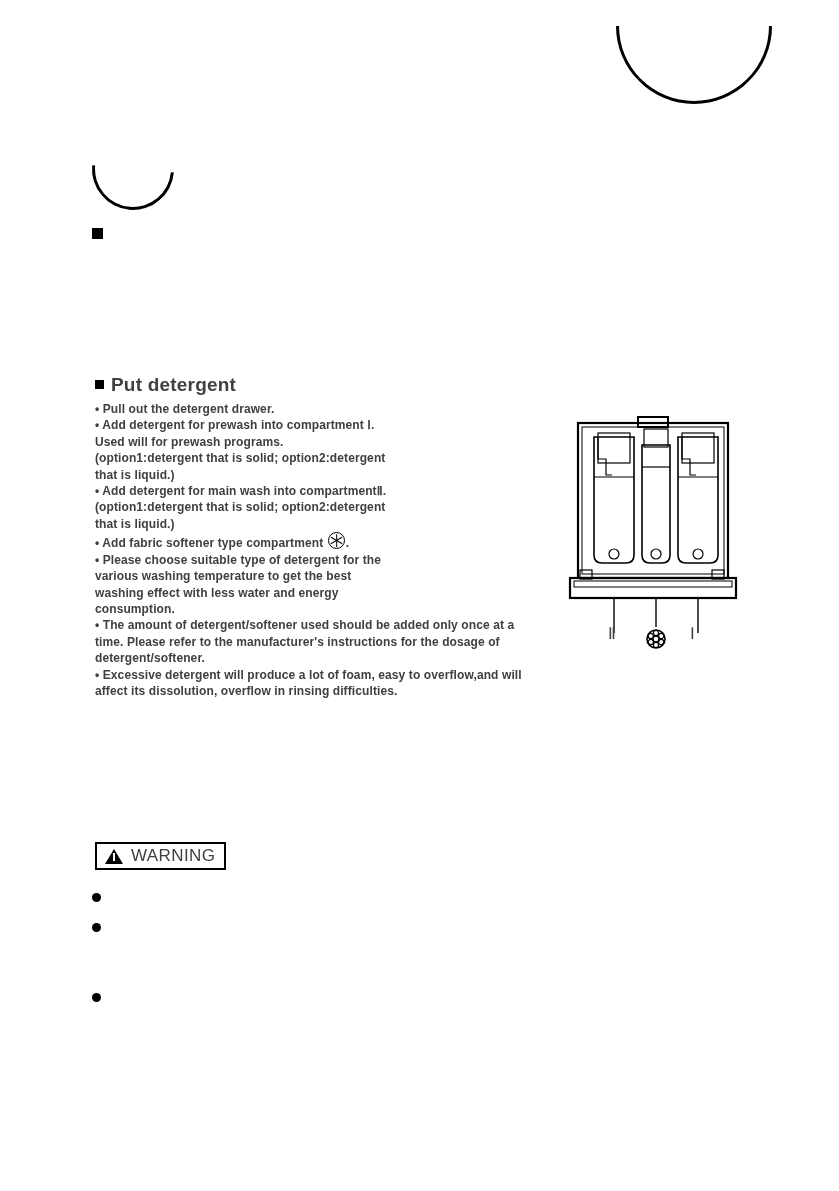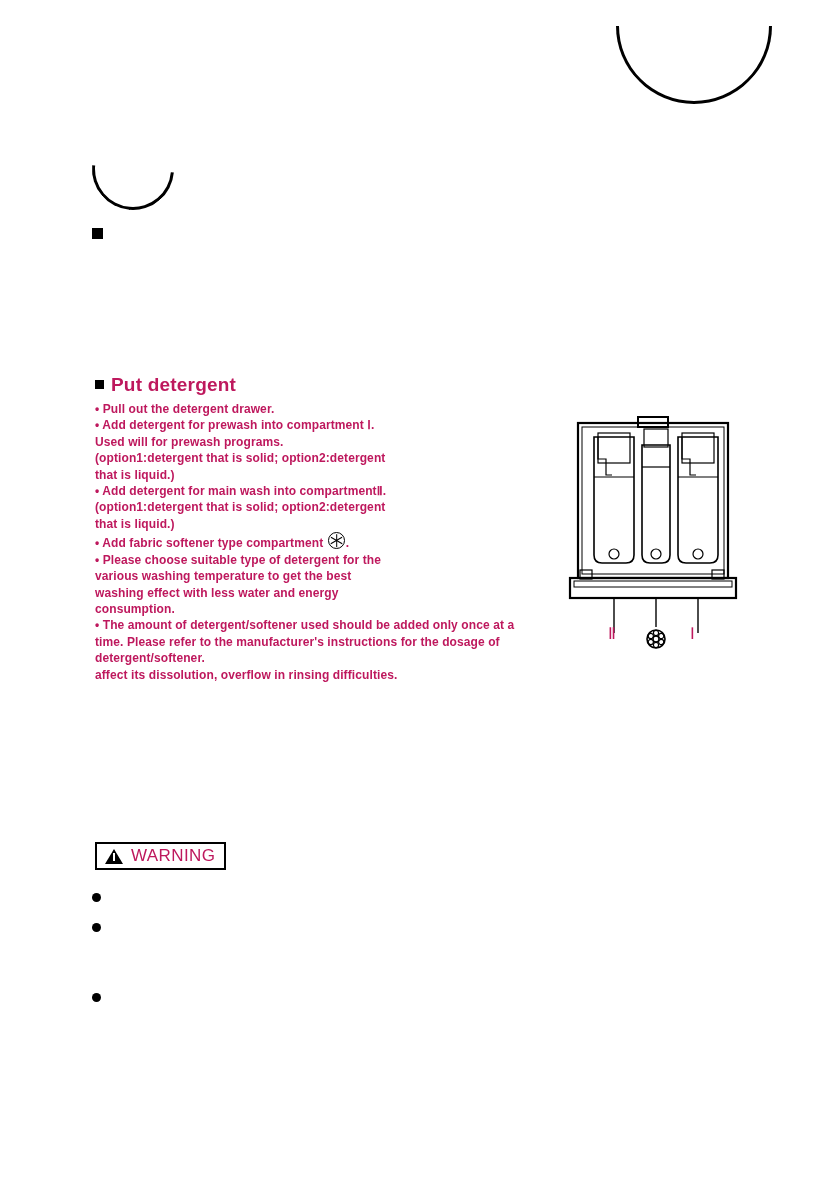--- a/index.html
+++ b/index.html
@@ -6,21 +6,21 @@
     margin: 0;
     padding: 0;
     background: #ffffff;
   }
   .page {
     position: relative;
     width: 839px;
     height: 1191px;
     background: #ffffff;
     font-family: "Liberation Sans", sans-serif;
-    color: #be185d;
+    color: #404040;
     overflow: hidden;
   }
 
   
   .arc-top-right {
     position: absolute;
     top: -52px;
     right: 67px;
     width: 150px;
     height: 150px;
@@ -236,20 +236,21 @@
       <p class="para">• Please choose suitable type of detergent for the</p>
       <p class="para">various washing temperature to get the best</p>
       <p class="para">washing effect with less water and energy</p>
       <p class="para">consumption.</p>
     </div>
 
     <div>
       <p class="para full">• The amount of detergent/softener used  should be added only once at a</p>
       <p class="para full">time. Please refer to the manufacturer's instructions for the dosage of</p>
       <p class="para full">detergent/softener.</p>
+      <p class="para full">• Excessive detergent will produce a lot of foam, easy to overflow,and will</p>
       <p class="para full"> affect its dissolution, overflow in rinsing difficulties.</p>
     </div>
   </div>
 
   <div class="drawer-fig">
     <svg width="200" height="250" viewBox="0 0 200 250" xmlns="http://www.w3.org/2000/svg">
 
       <rect x="18" y="8" width="150" height="155" fill="none" stroke="#000" stroke-width="2.2"></rect>
       <rect x="22" y="12" width="142" height="147" fill="none" stroke="#000" stroke-width="1"></rect>
 

